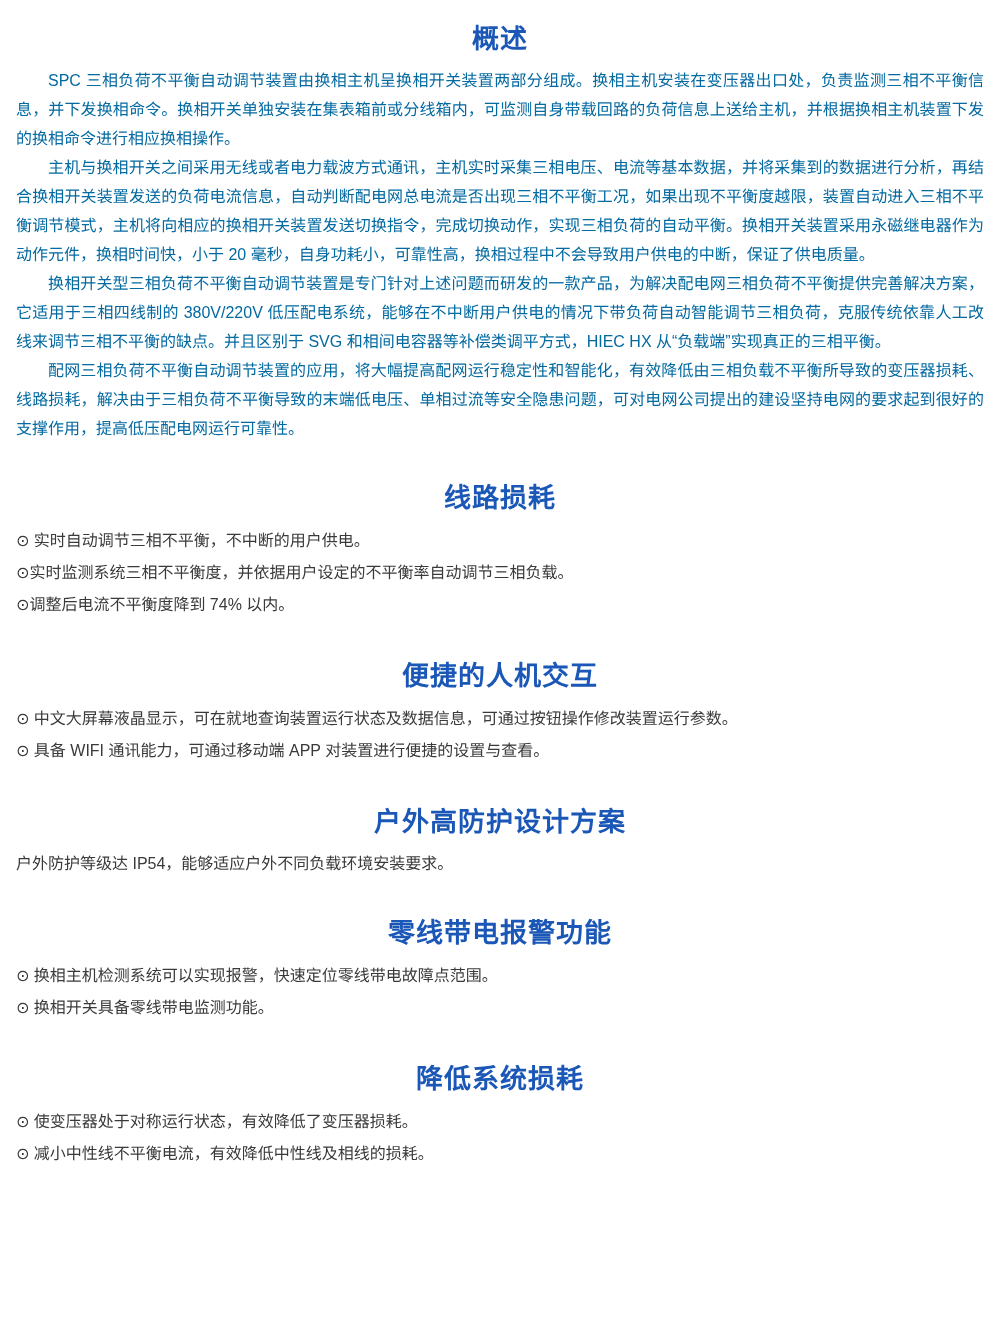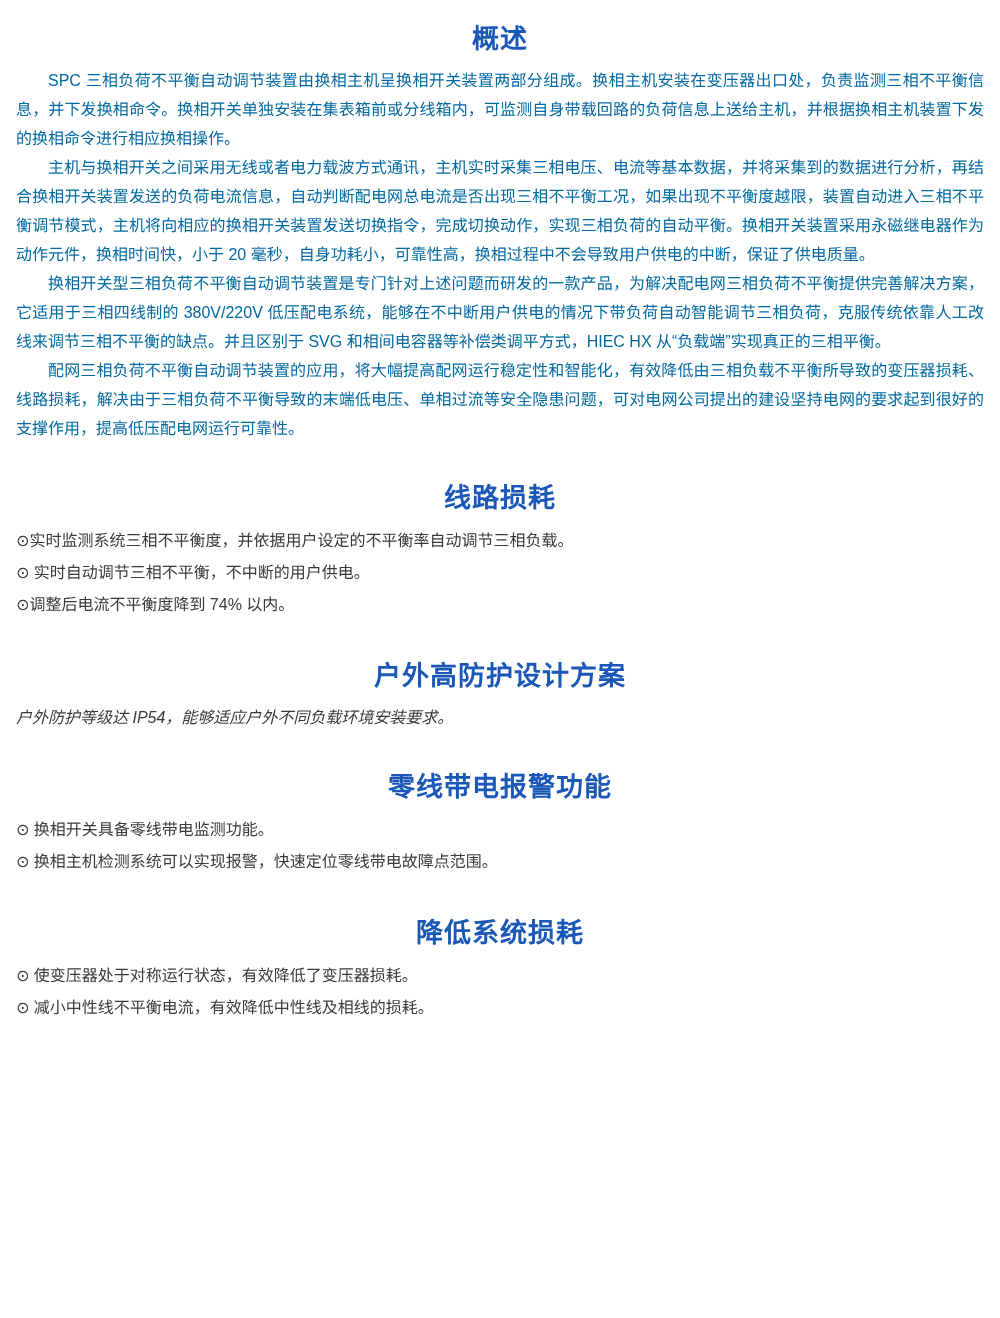--- a/index.html
+++ b/index.html
@@ -38,21 +38,20 @@
     line-height: 29px;
     text-indent: 2em;
     text-align: justify;
     color: #0369a1;
   }
   .plain-text {
     margin: 2px 0 0 0;
     font-size: 16px;
     line-height: 29px;
     color: #3a3a3a;
-    font-style: italic;
   }
   .bullet-list {
     margin-top: 4px;
   }
   .bullet {
     font-size: 16px;
     line-height: 32px;
     color: #3a3a3a;
   }
   .bullet .marker {
@@ -71,37 +70,44 @@
     <h2 class="sec-title">概述</h2>
     <p class="para">SPC 三相负荷不平衡自动调节装置由换相主机呈换相开关装置两部分组成。换相主机安装在变压器出口处，负责监测三相不平衡信息，并下发换相命令。换相开关单独安装在集表箱前或分线箱内，可监测自身带载回路的负荷信息上送给主机，并根据换相主机装置下发的换相命令进行相应换相操作。</p>
     <p class="para">主机与换相开关之间采用无线或者电力载波方式通讯，主机实时采集三相电压、电流等基本数据，并将采集到的数据进行分析，再结合换相开关装置发送的负荷电流信息，自动判断配电网总电流是否出现三相不平衡工况，如果出现不平衡度越限，装置自动进入三相不平衡调节模式，主机将向相应的换相开关装置发送切换指令，完成切换动作，实现三相负荷的自动平衡。换相开关装置采用永磁继电器作为动作元件，换相时间快，小于 20 毫秒，自身功耗小，可靠性高，换相过程中不会导致用户供电的中断，保证了供电质量。</p>
     <p class="para">换相开关型三相负荷不平衡自动调节装置是专门针对上述问题而研发的一款产品，为解决配电网三相负荷不平衡提供完善解决方案，它适用于三相四线制的 380V/220V 低压配电系统，能够在不中断用户供电的情况下带负荷自动智能调节三相负荷，克服传统依靠人工改线来调节三相不平衡的缺点。并且区别于 SVG 和相间电容器等补偿类调平方式，HIEC HX 从“负载端”实现真正的三相平衡。</p>
     <p class="para">配网三相负荷不平衡自动调节装置的应用，将大幅提高配网运行稳定性和智能化，有效降低由三相负载不平衡所导致的变压器损耗、线路损耗，解决由于三相负荷不平衡导致的末端低电压、单相过流等安全隐患问题，可对电网公司提出的建设坚持电网的要求起到很好的支撑作用，提高低压配电网运行可靠性。</p>
   </section>
 
   <section>
     <h2 class="sec-title">线路损耗</h2>
     <div class="bullet-list">
+      <div class="bullet"><span class="marker">⊙</span><span class="btext"> 实时自动调节三相不平衡，不中断的用户供电。</span></div>
       <div class="bullet"><span class="marker">⊙</span><span class="btext">实时监测系统三相不平衡度，并依据用户设定的不平衡率自动调节三相负载。</span></div>
-      <div class="bullet"><span class="marker">⊙</span><span class="btext"> 实时自动调节三相不平衡，不中断的用户供电。</span></div>
       <div class="bullet"><span class="marker">⊙</span><span class="btext">调整后电流不平衡度降到 74% 以内。</span></div>
     </div>
   </section>
 
+  <section>
+    <h2 class="sec-title">便捷的人机交互</h2>
+    <div class="bullet-list">
+      <div class="bullet"><span class="marker">⊙</span><span class="btext"> 中文大屏幕液晶显示，可在就地查询装置运行状态及数据信息，可通过按钮操作修改装置运行参数。</span></div>
+      <div class="bullet"><span class="marker">⊙</span><span class="btext"> 具备 WIFI 通讯能力，可通过移动端 APP 对装置进行便捷的设置与查看。</span></div>
+    </div>
+  </section>
 
   <section>
     <h2 class="sec-title">户外高防护设计方案</h2>
     <p class="plain-text">户外防护等级达 IP54，能够适应户外不同负载环境安装要求。</p>
   </section>
 
   <section>
     <h2 class="sec-title">零线带电报警功能</h2>
     <div class="bullet-list">
+      <div class="bullet"><span class="marker">⊙</span><span class="btext"> 换相主机检测系统可以实现报警，快速定位零线带电故障点范围。</span></div>
       <div class="bullet"><span class="marker">⊙</span><span class="btext"> 换相开关具备零线带电监测功能。</span></div>
-      <div class="bullet"><span class="marker">⊙</span><span class="btext"> 换相主机检测系统可以实现报警，快速定位零线带电故障点范围。</span></div>
     </div>
   </section>
 
   <section>
     <h2 class="sec-title">降低系统损耗</h2>
     <div class="bullet-list">
       <div class="bullet"><span class="marker">⊙</span><span class="btext"> 使变压器处于对称运行状态，有效降低了变压器损耗。</span></div>
       <div class="bullet"><span class="marker">⊙</span><span class="btext"> 减小中性线不平衡电流，有效降低中性线及相线的损耗。</span></div>
     </div>
   </section>

